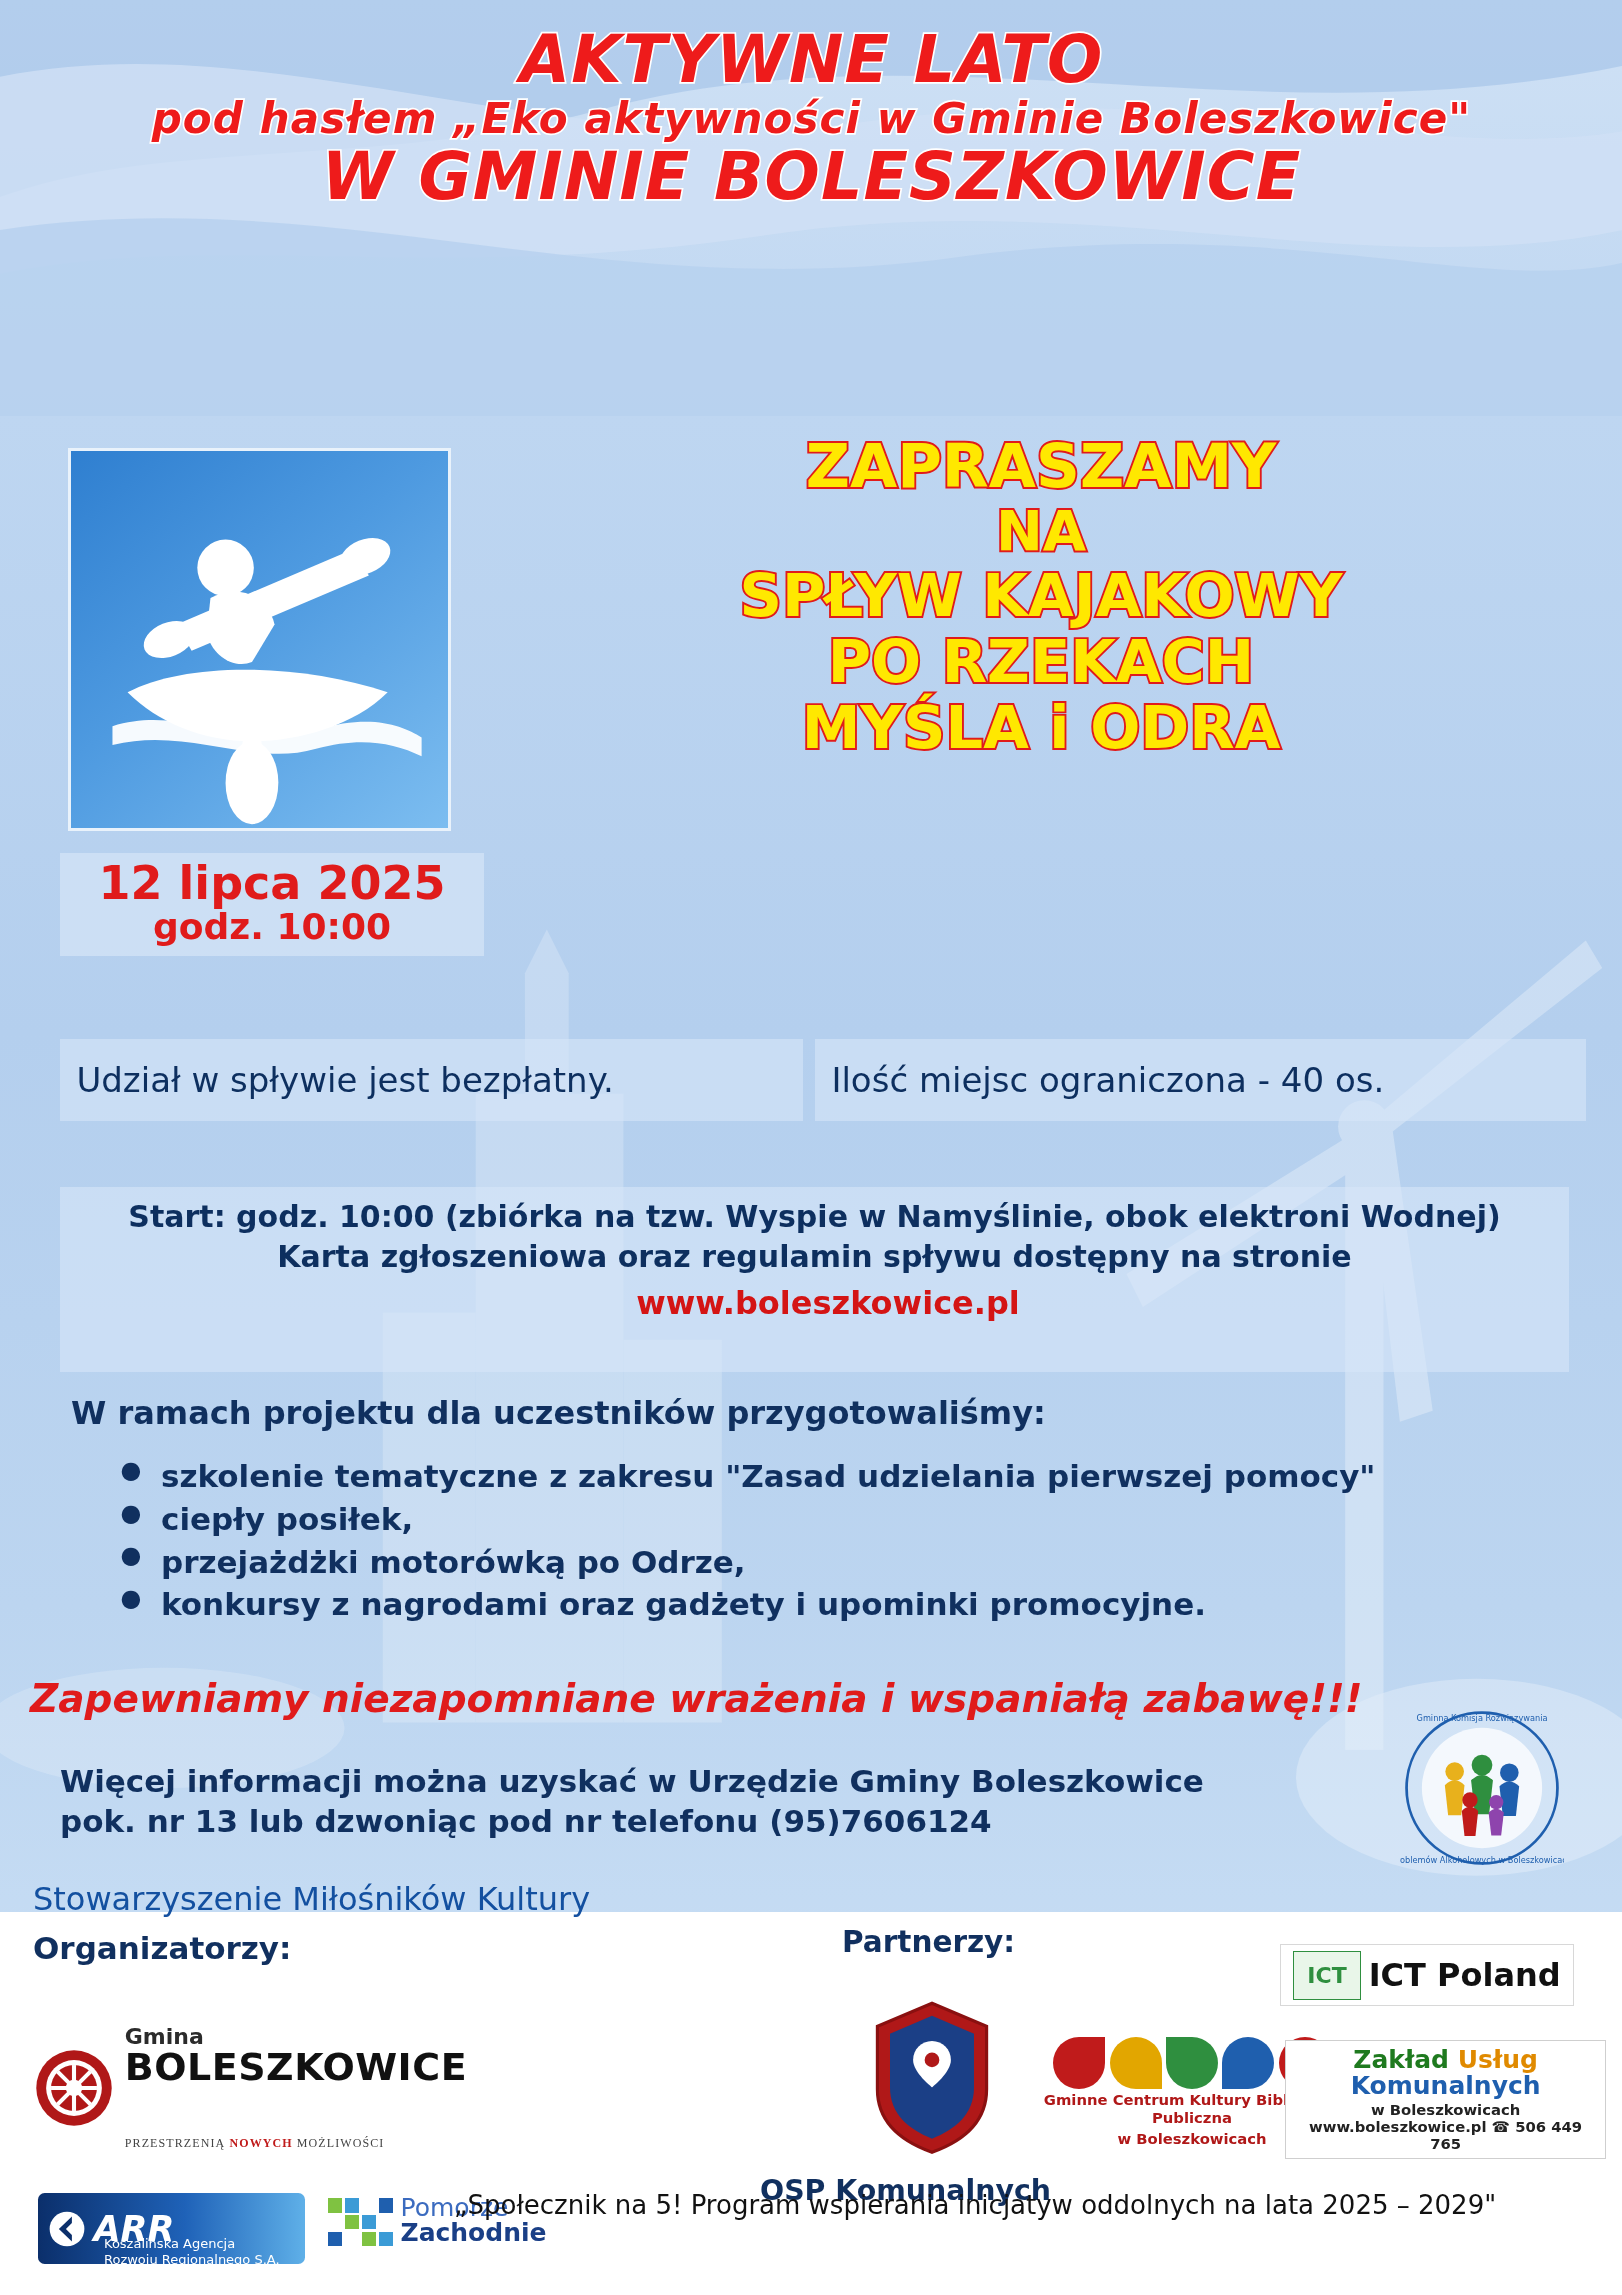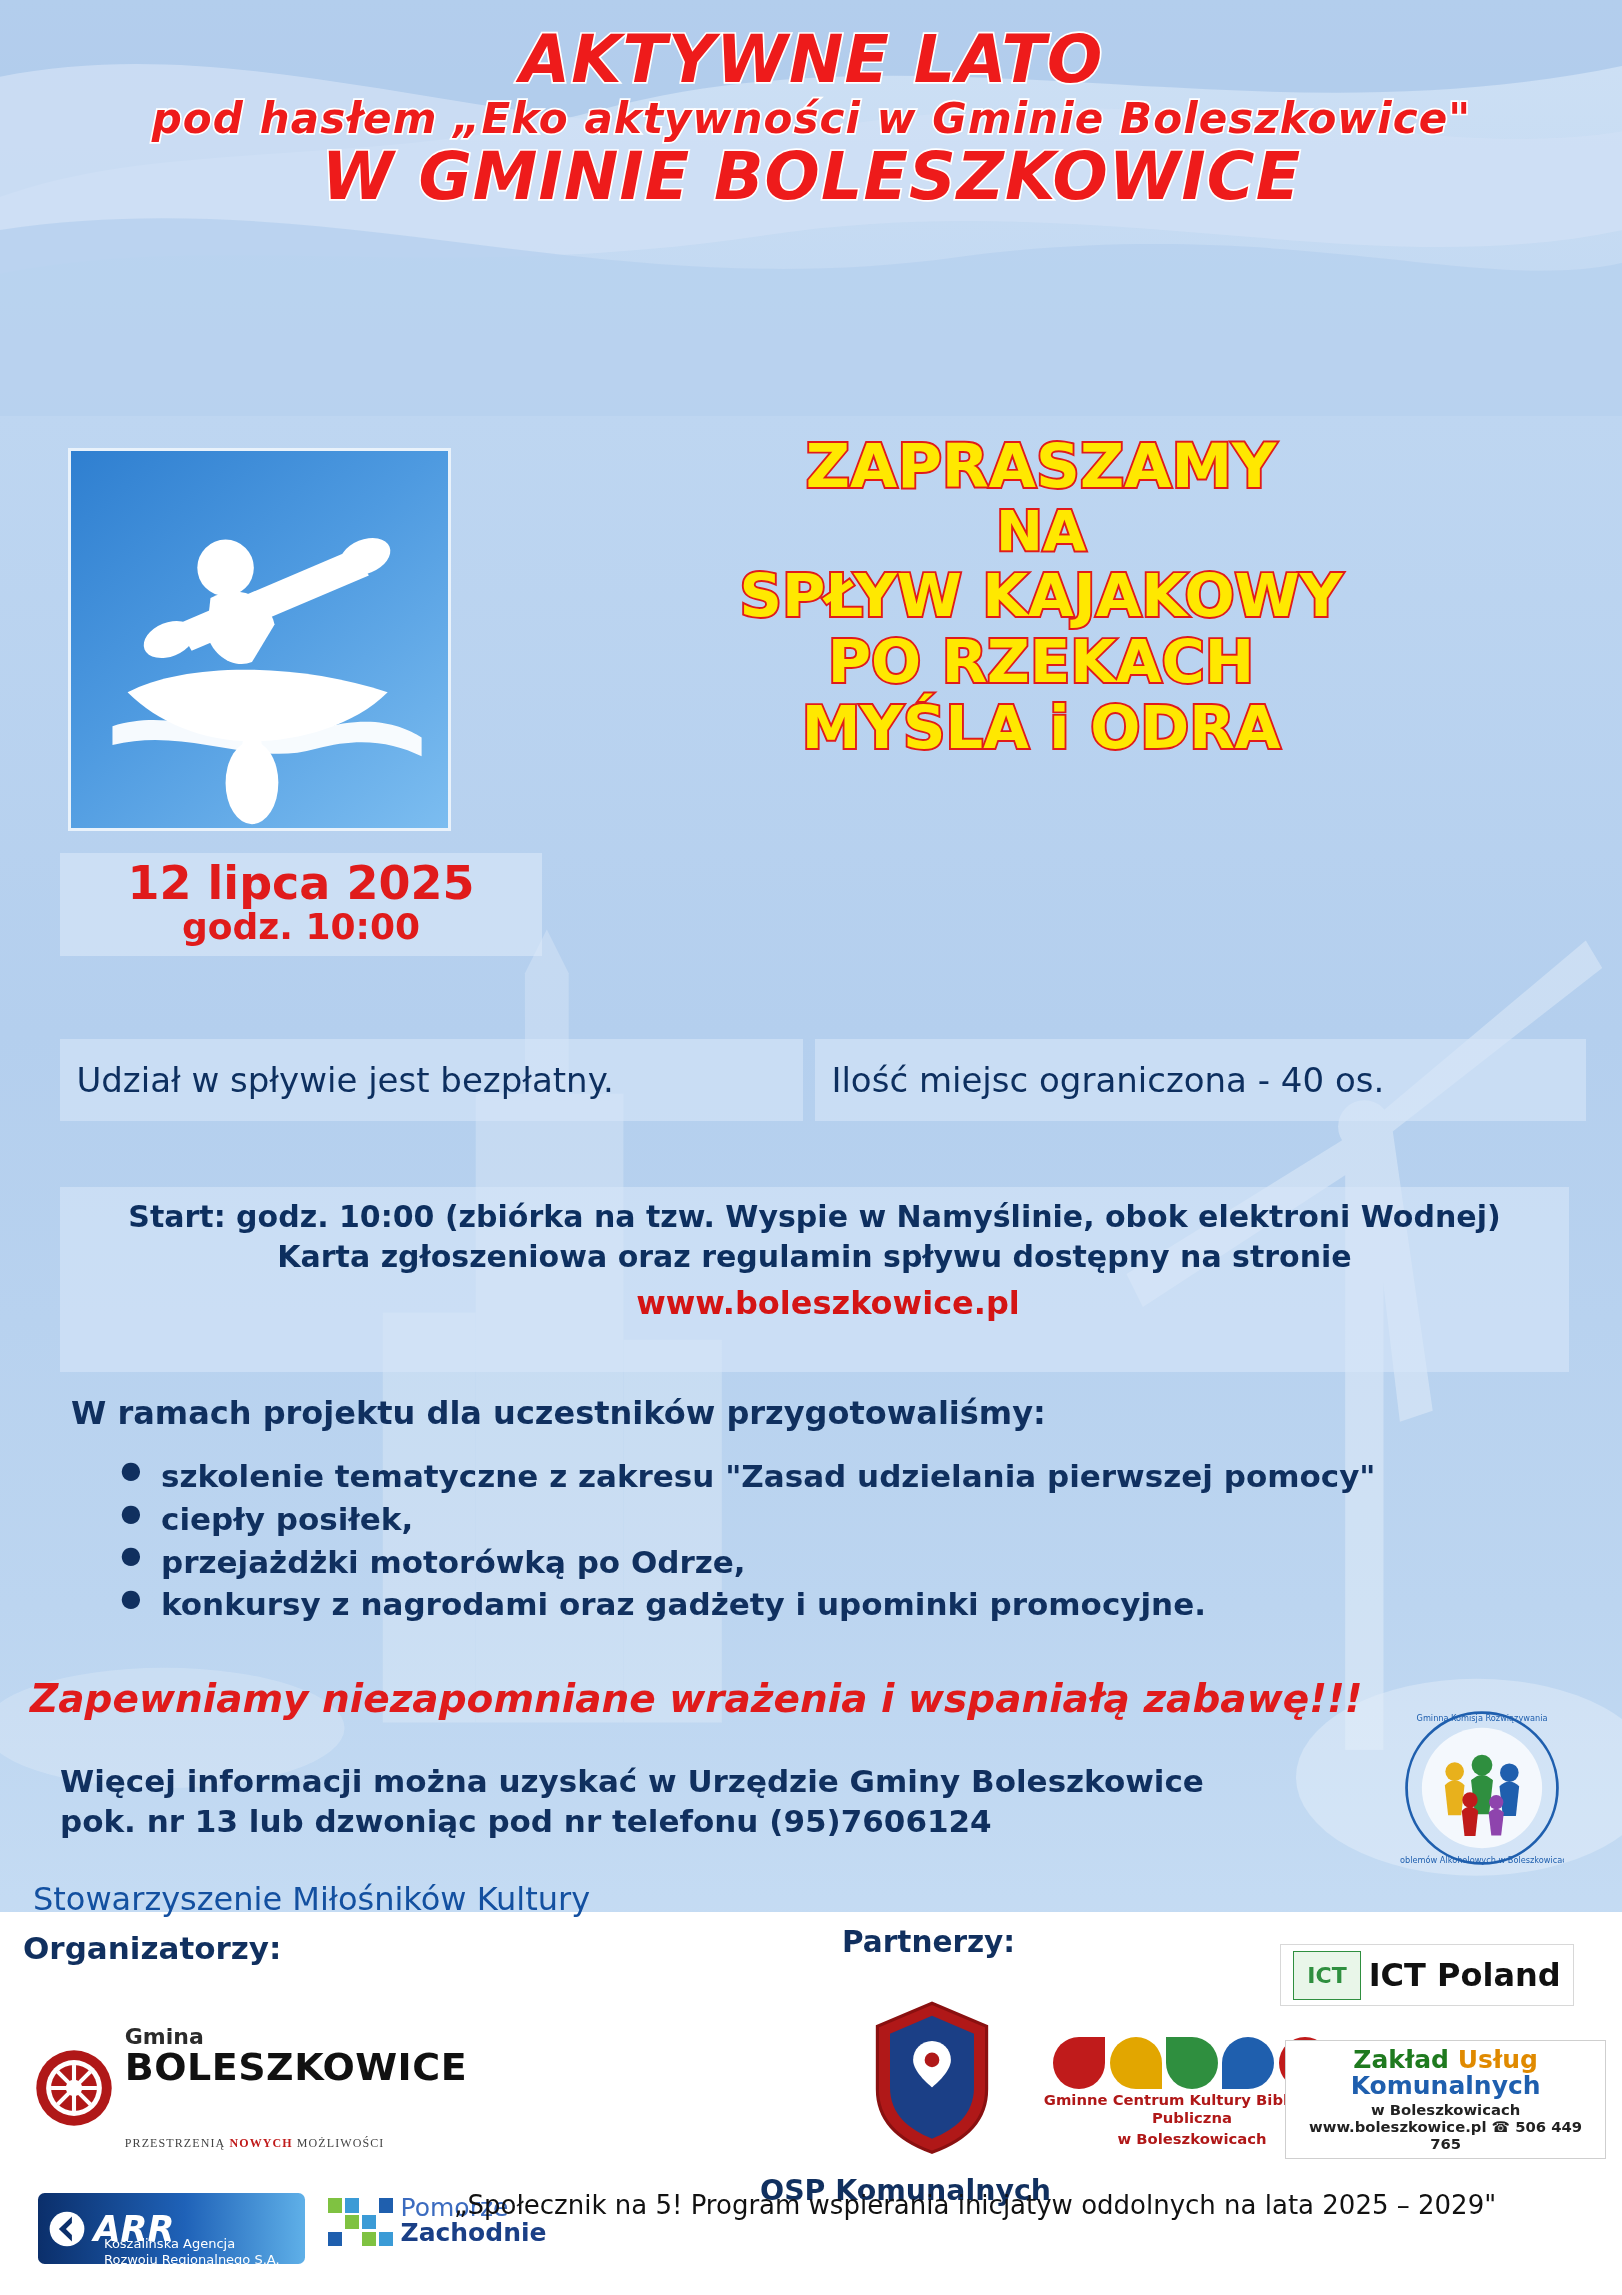--- a/index.html
+++ b/index.html
@@ -45,21 +45,21 @@
   .kayak-box{
     position:absolute;left:68px;top:448px;width:377px;height:377px;
     background:linear-gradient(140deg,#2f7fd0 0%, #4e9ae0 45%, #7cbdf0 100%);
     border:3.3px solid #e9f2fb;
     z-index:5;
   }
   .kayak-box svg{width:100%;height:100%;}
 
   
   .date-box{
-    position:absolute;left:60px;top:853px;width:482px;
+    position:absolute;left:60px;top:853px;width:424px;
     text-align:center;z-index:6;
     background:rgba(222,235,250,0.55);
     padding:5.5px 0 9.8px 0;
   }
   .date-1{
     font-family:"DejaVu Sans", sans-serif;font-weight:bold;
     font-size:46px;color:#e01b1b;line-height:1.05;
   }
   .date-2{
     font-family:"DejaVu Sans", sans-serif;font-weight:bold;
@@ -139,21 +139,21 @@
     font-size:39px;color:#e01b1b;white-space:nowrap;
   }
   .more-info{
     position:absolute;left:60px;top:1761px;z-index:6;
     font-family:"DejaVu Sans", sans-serif;font-weight:bold;
     font-size:31px;color:#10305f;line-height:1.3;
   }
 
   
   .org-title{
-    position:absolute;left:23px;top:1930px;z-index:8;
+    position:absolute;left:33px;top:1930px;z-index:8;
     font-family:"DejaVu Sans", sans-serif;font-weight:bold;
     font-size:31px;color:#11305f;
   }
   .org-name{
     position:absolute;left:33px;top:1872px;z-index:8;
     font-family:"DejaVu Sans", sans-serif;font-weight:normal;
     font-size:32px;color:#1350a0;margin-top:8px;
   }
   .partners-title{
     position:absolute;left:842px;top:1925px;z-index:8;

